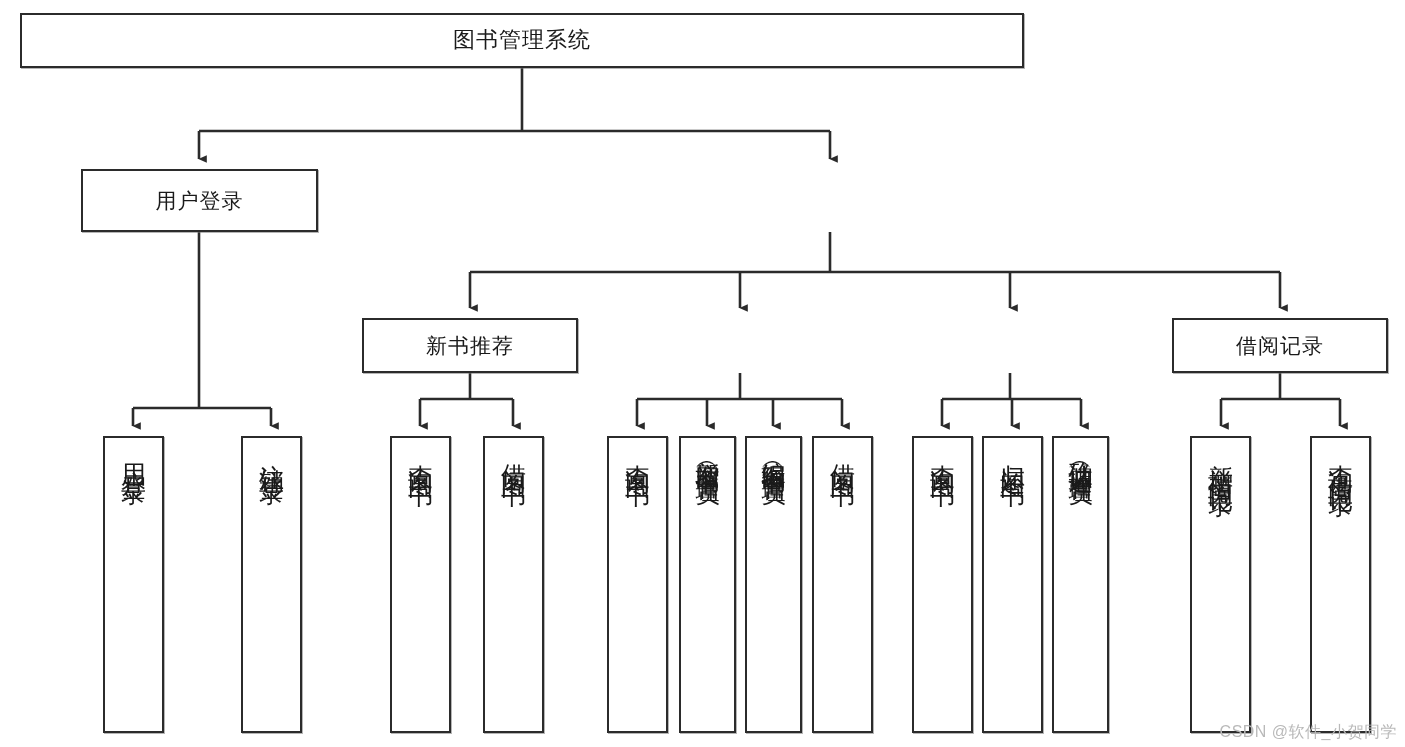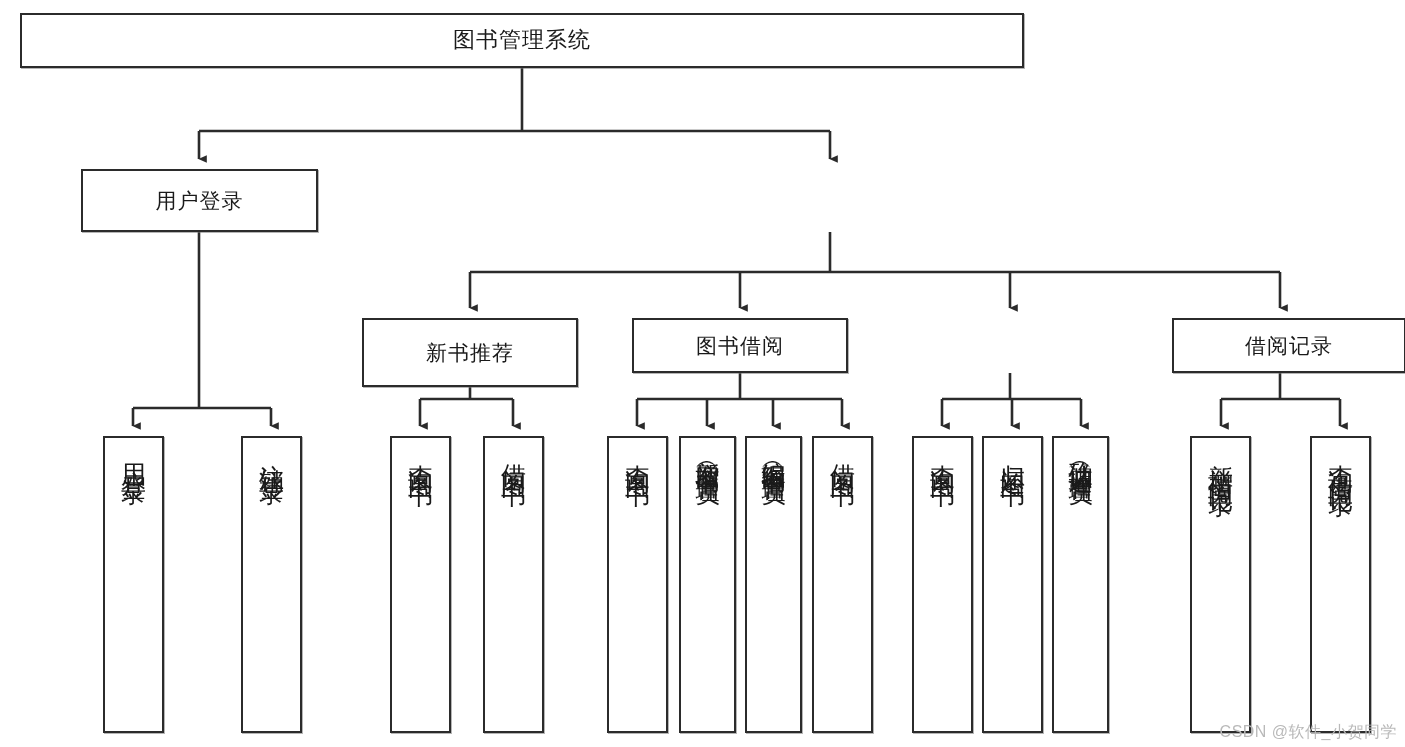--- a/index.html
+++ b/index.html
@@ -120,27 +120,24 @@
   </svg>
 
   <div class="node h root" style="left:20px;top:13px;width:1004px;height:55px;">
     <span class="lbl">图书管理系统</span>
   </div>
 
   <div class="node h" style="left:81px;top:169px;width:237px;height:63px;">
     <span class="lbl">用户登录</span>
   </div>
 
-  <div class="node h" style="left:362px;top:318px;width:216px;height:69px;">
+  <div class="node h" style="left:362px;top:318px;width:216px;height:55px;">
     <span class="lbl">新书推荐</span>
   </div>
-  <div class="node h" style="left:632px;top:318px;width:216px;height:55px;">
-    <span class="lbl">图书借阅</span>
-  </div>
-  <div class="node h" style="left:1172px;top:318px;width:234px;height:55px;">
+  <div class="node h" style="left:1172px;top:318px;width:216px;height:55px;">
     <span class="lbl">借阅记录</span>
   </div>
 
   <div class="node v" style="left:103px;top:436px;width:61px;height:297px;">
     <span class="lbl">用户登录</span>
   </div>
   <div class="node v" style="left:241px;top:436px;width:61px;height:297px;">
     <span class="lbl">注销登录</span>
   </div>
 

